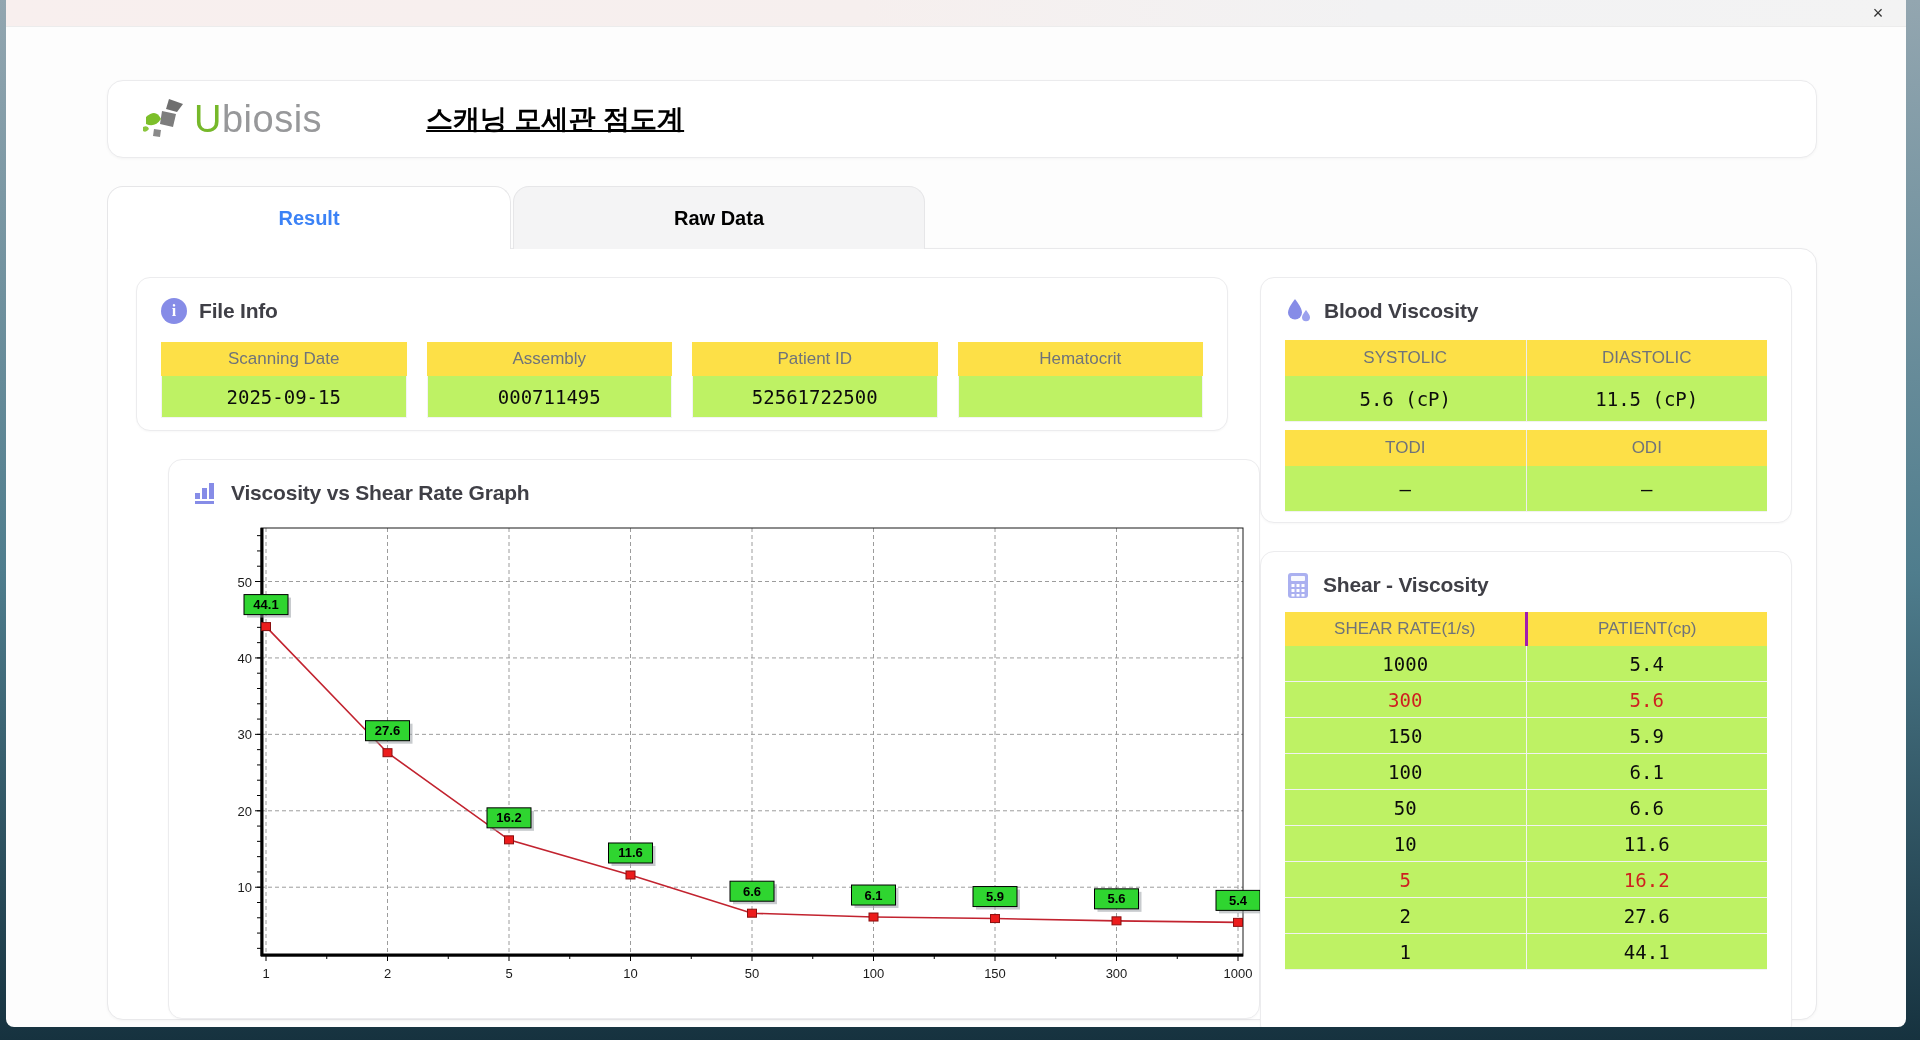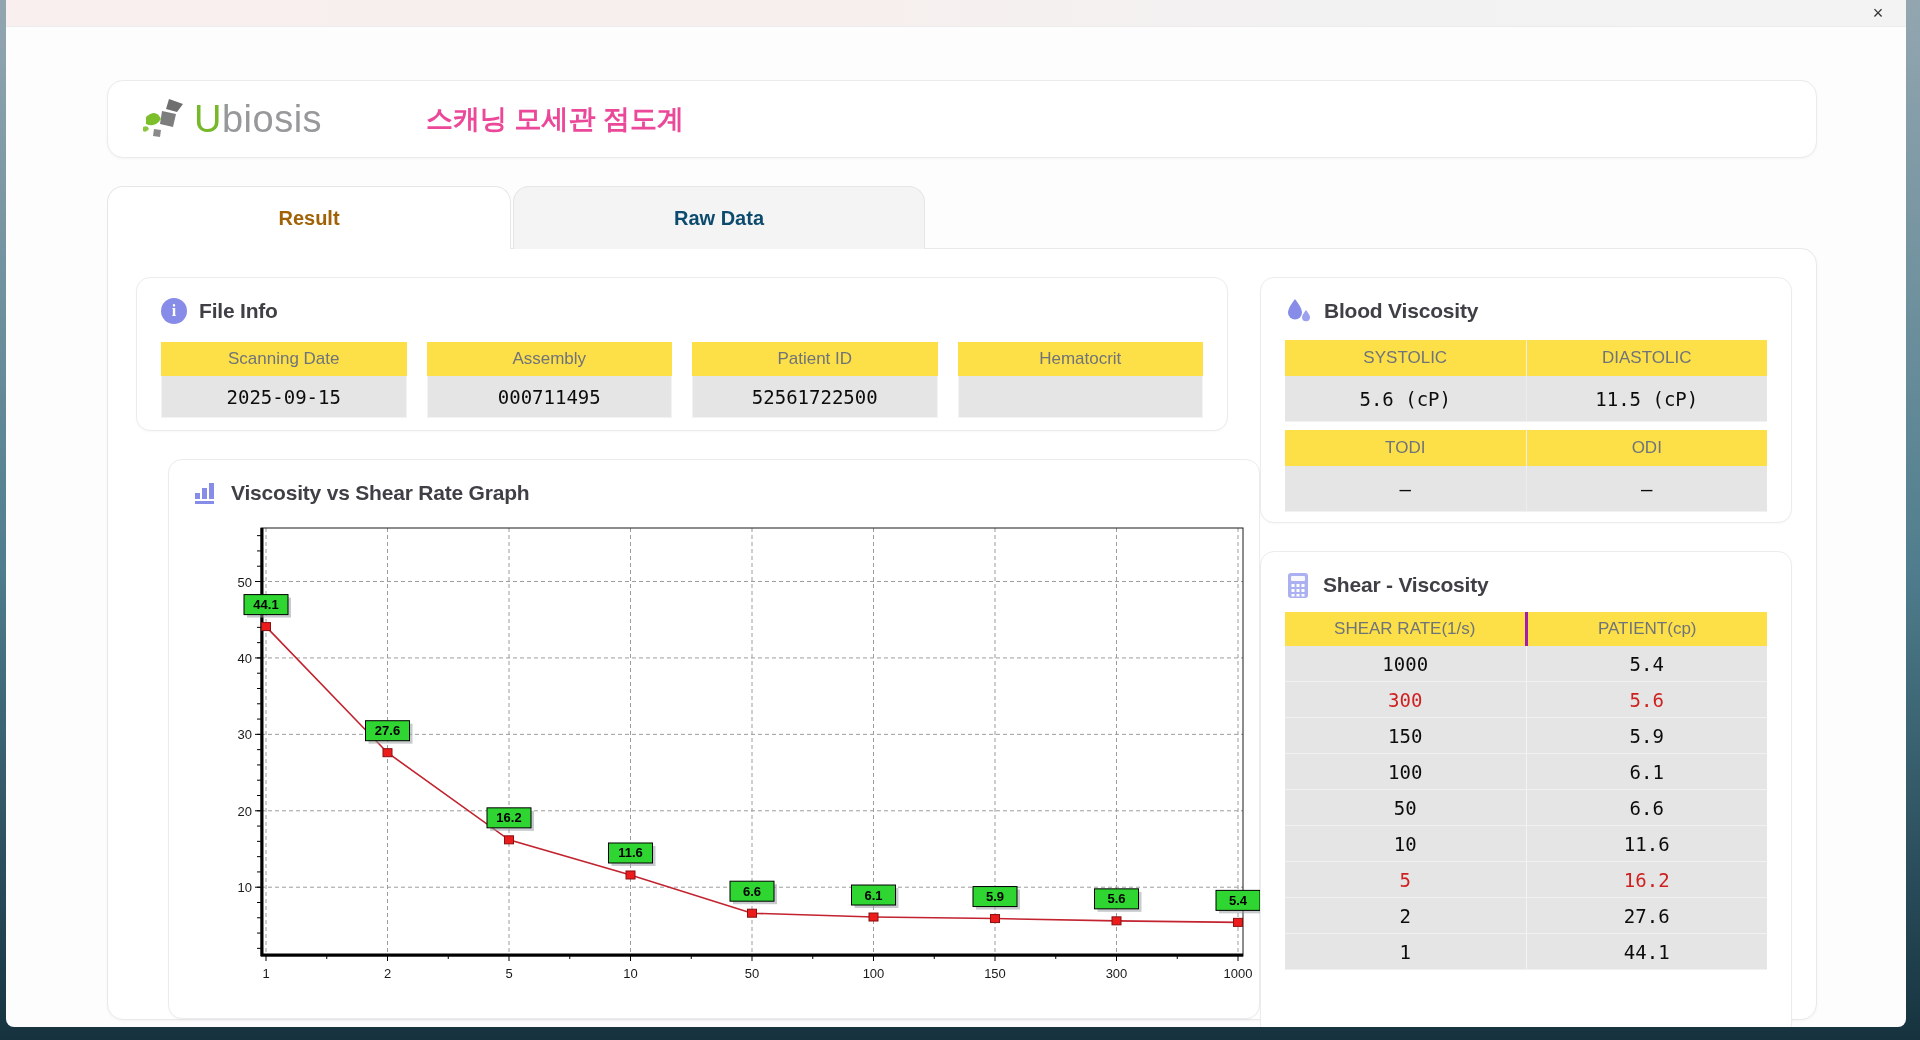--- a/index.html
+++ b/index.html
@@ -25,30 +25,30 @@
   
   .hdr-card {
     position:absolute; left:101px; top:80px; width:1710px; height:78px;
     background:#fff; border:1px solid #ebebed; border-radius:16px;
     box-shadow:0 1px 3px rgba(0,0,0,.04);
     display:flex; align-items:center; padding:0 34px;
   }
   .logo { display:flex; align-items:center; gap:6px;justify-content:space-between; }
   .logo-text { font-size:38px; font-weight:500; letter-spacing:.5px; color:#97989a; }
   .logo-text .u { color:#76b82a; }
-  .app-title { margin-left:104px; font-size:27px; font-weight:700; color:#ec4899; }
+  .app-title { margin-left:104px; font-size:27px; font-weight:700; color:#000000;text-decoration:underline; }
   
   .tab {
     position:absolute; top:186px; height:63px; z-index:3;
     border:1px solid #e6e6e8; border-bottom:none; border-radius:16px 16px 0 0;
     display:flex; align-items:center; justify-content:center;
     font-size:20px; font-weight:700; cursor:pointer;
   }
-  .tab.active { left:101px; width:404px; background:#fff; color:#a16207; }
-  .tab.inactive { left:507px; width:412px; background:#f4f4f5; color:#0c4a6e;text-align:center; }
+  .tab.active { left:101px; width:404px; background:#fff; color:#3b82f6; }
+  .tab.inactive { left:507px; width:412px; background:#f4f4f5; color:#000000;text-align:center; }
   
   #panel {
     position:absolute; left:101px; top:248px; width:1710px; height:772px;
     background:#fff; border:1px solid #e9e9eb; border-radius:0 16px 16px 16px;
     box-shadow:0 1px 3px rgba(0,0,0,.04);
   }
   .card {
     position:absolute; background:#fff; border:1px solid #ececee; border-radius:14px;
     padding:18px 24px; box-shadow:0 1px 2px rgba(0,0,0,.03);
   }
@@ -62,21 +62,21 @@
     width:26px; height:26px; border-radius:50%; background:#868ce7; color:#fff;
     font-size:16px; font-weight:800; display:flex; align-items:center; justify-content:center;
     font-family:"Liberation Serif", serif;
   }
   
   .th-cell {
     background:#fde047; color:#6f737a; font-size:17px; font-weight:500;
     display:flex; align-items:center; justify-content:center;
   }
   .td-cell {
-    background:#e5e5e5; color:#0c0c0c; font-size:19px;
+    background:#bef264; color:#0c0c0c; font-size:19px;
     font-family:"DejaVu Sans Mono", monospace;
     display:flex; align-items:center; justify-content:center;
     border-bottom:1px solid #f1f1f3;
   }
   
   .fi-row { display:flex; gap:20px; margin-top:16px; }
   .fi-field { flex:1; }
   .fi-field .th-cell { height:34px; }
   .fi-field .td-cell { height:42px; border:1px solid #f3f3f4; border-top:none; }
   

